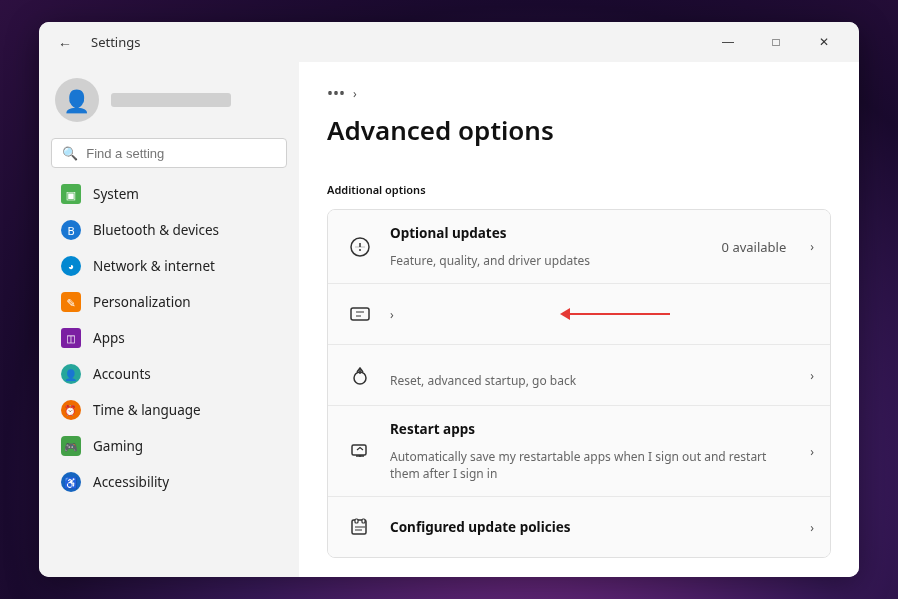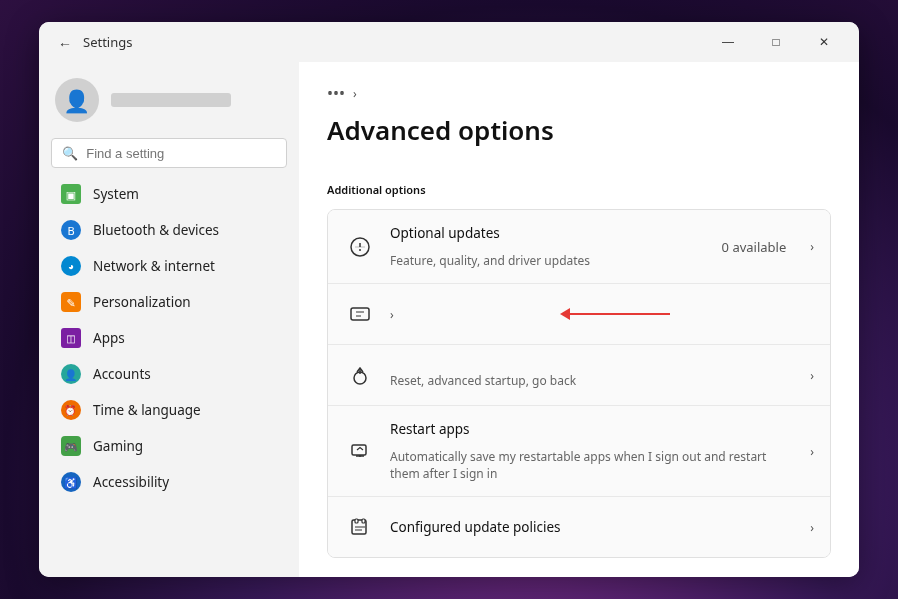--- a/index.html
+++ b/index.html
@@ -37,21 +37,21 @@
       background: transparent;
       cursor: pointer;
       display: flex;
       align-items: center;
       justify-content: center;
       border-radius: 4px;
       font-size: 14px;
       color: #333;
     }
     .titlebar-title {
-      margin-left: 4px;
+      margin-left: 12px;
       font-size: 13px;
       color: #333;
       font-weight: 400;
     }
     .titlebar-controls {
       margin-left: auto;
       display: flex;
       gap: 2px;
     }
     .titlebar-btn {
@@ -205,21 +205,21 @@
       align-items: center;
       justify-content: center;
       flex-shrink: 0;
       font-size: 18px;
       color: #333;
     }
     .item-text { flex: 1; }
     .item-title {
       font-size: 13.5px;
       color: #111;
-      font-weight: 400;
+      font-weight: 700;
     }
     .item-subtitle {
       font-size: 12px;
       color: #666;
       margin-top: 10px;
     }
     .item-right {
       display: flex;
       align-items: center;
       gap: 24px;

